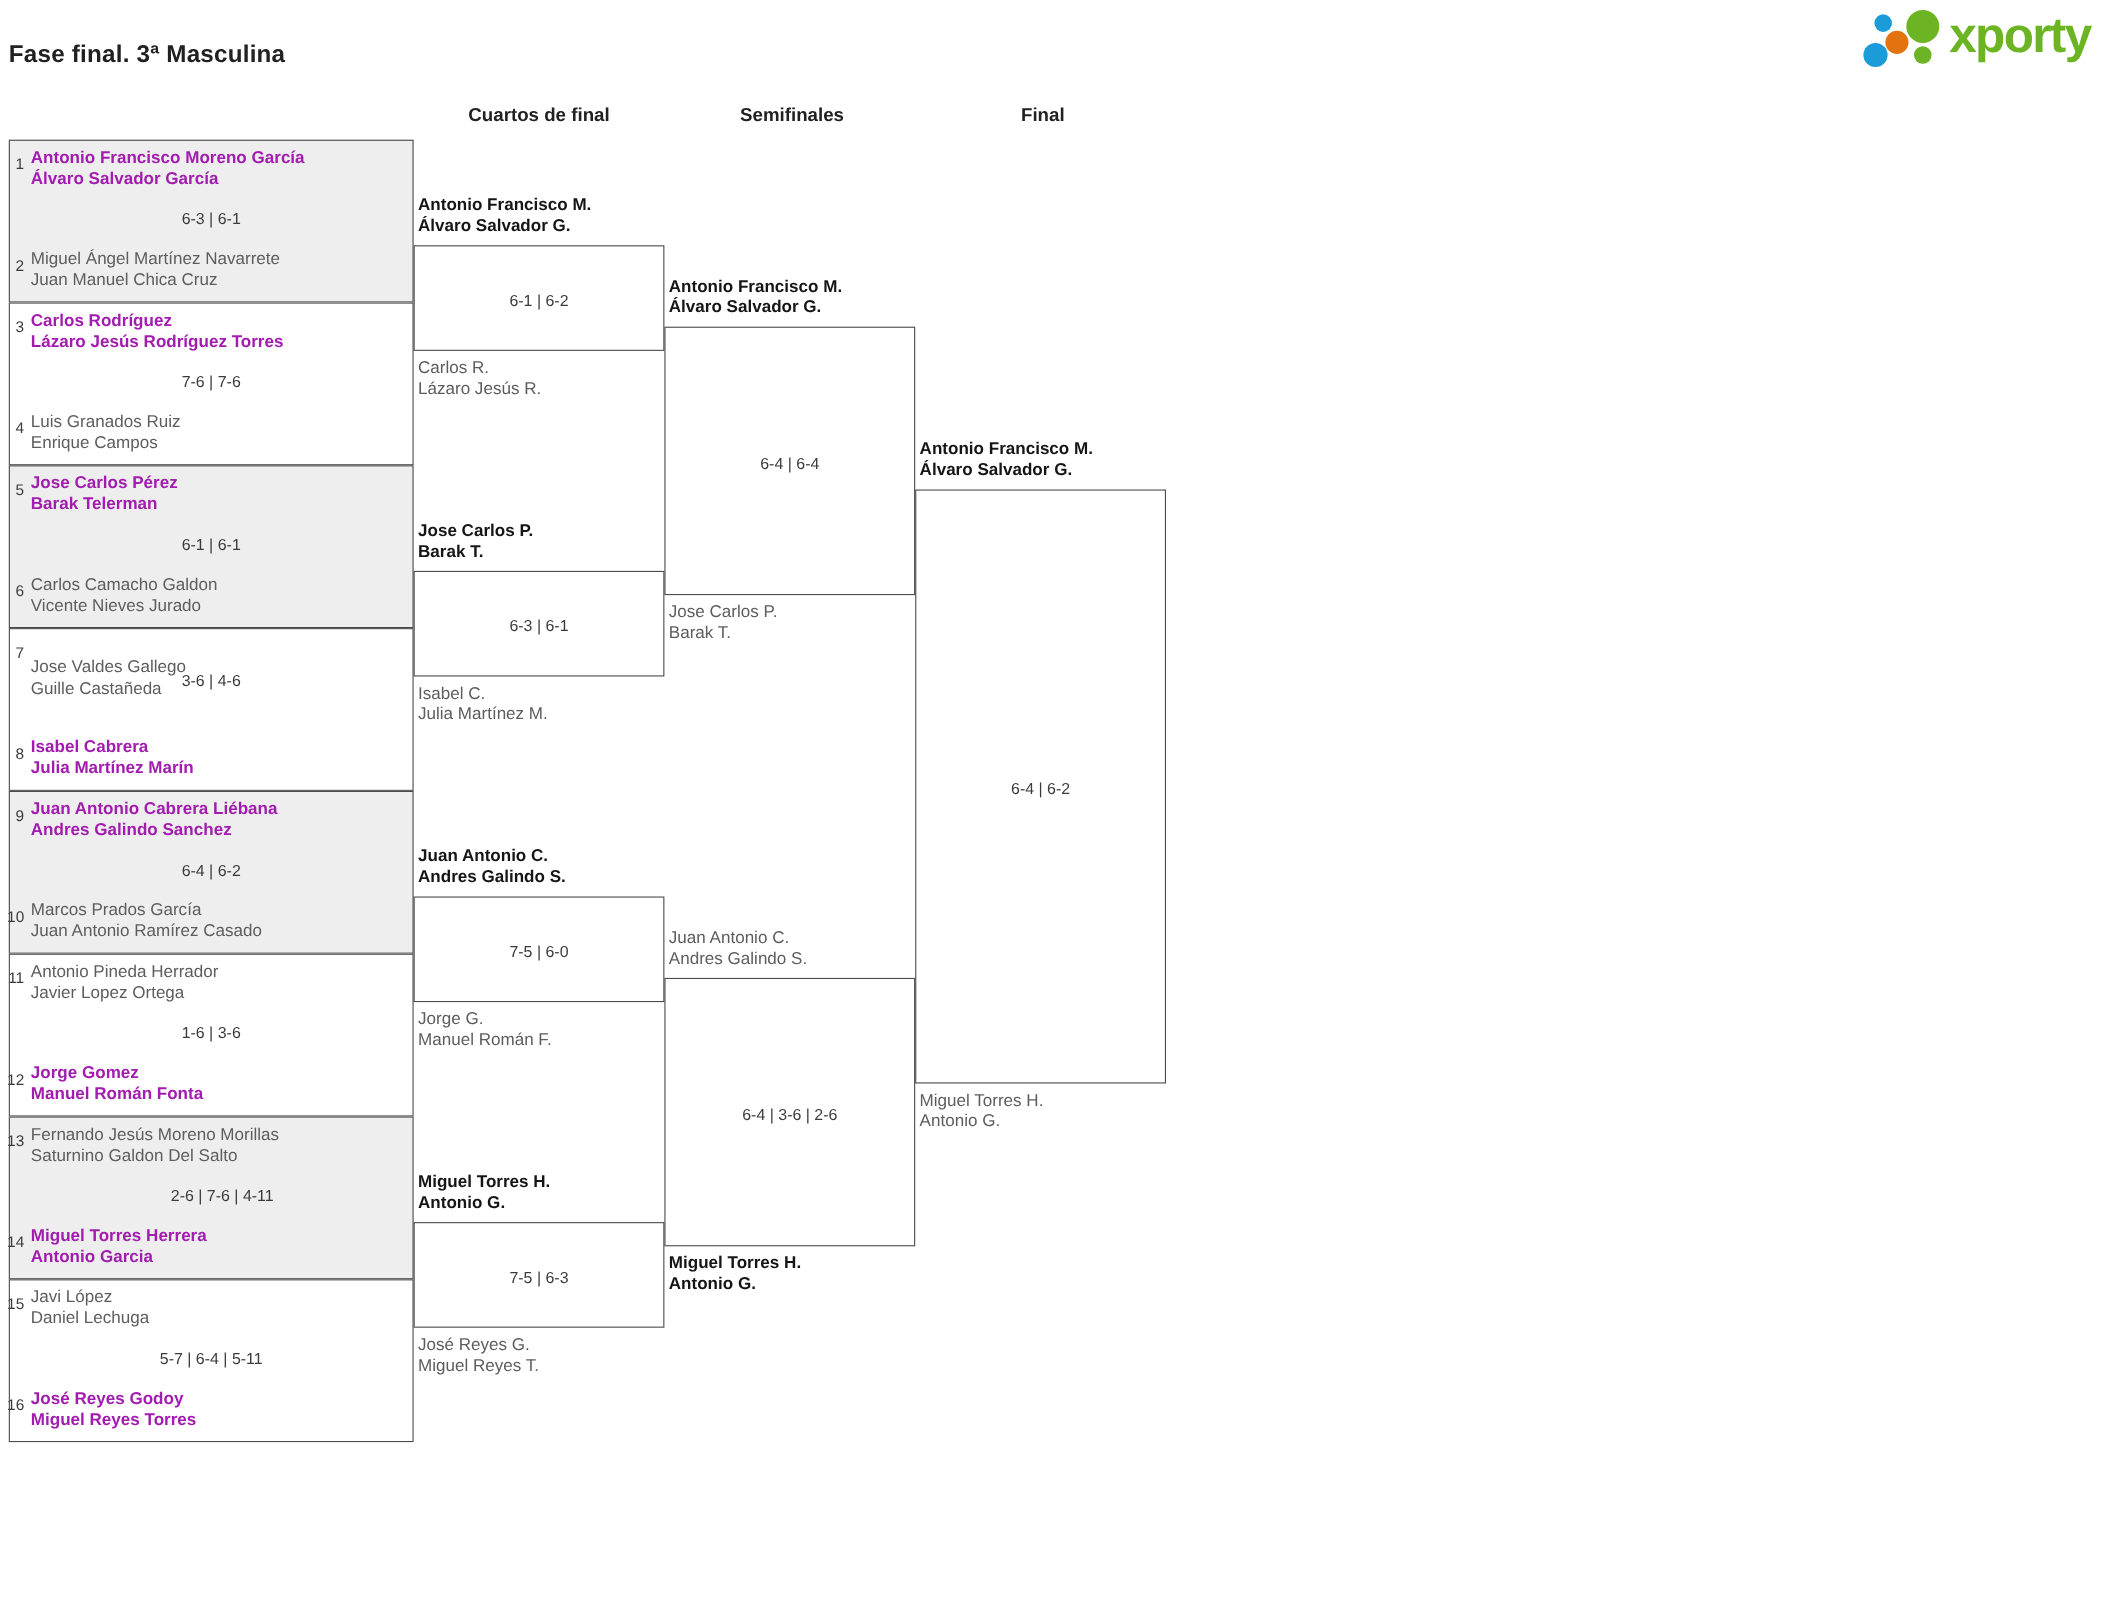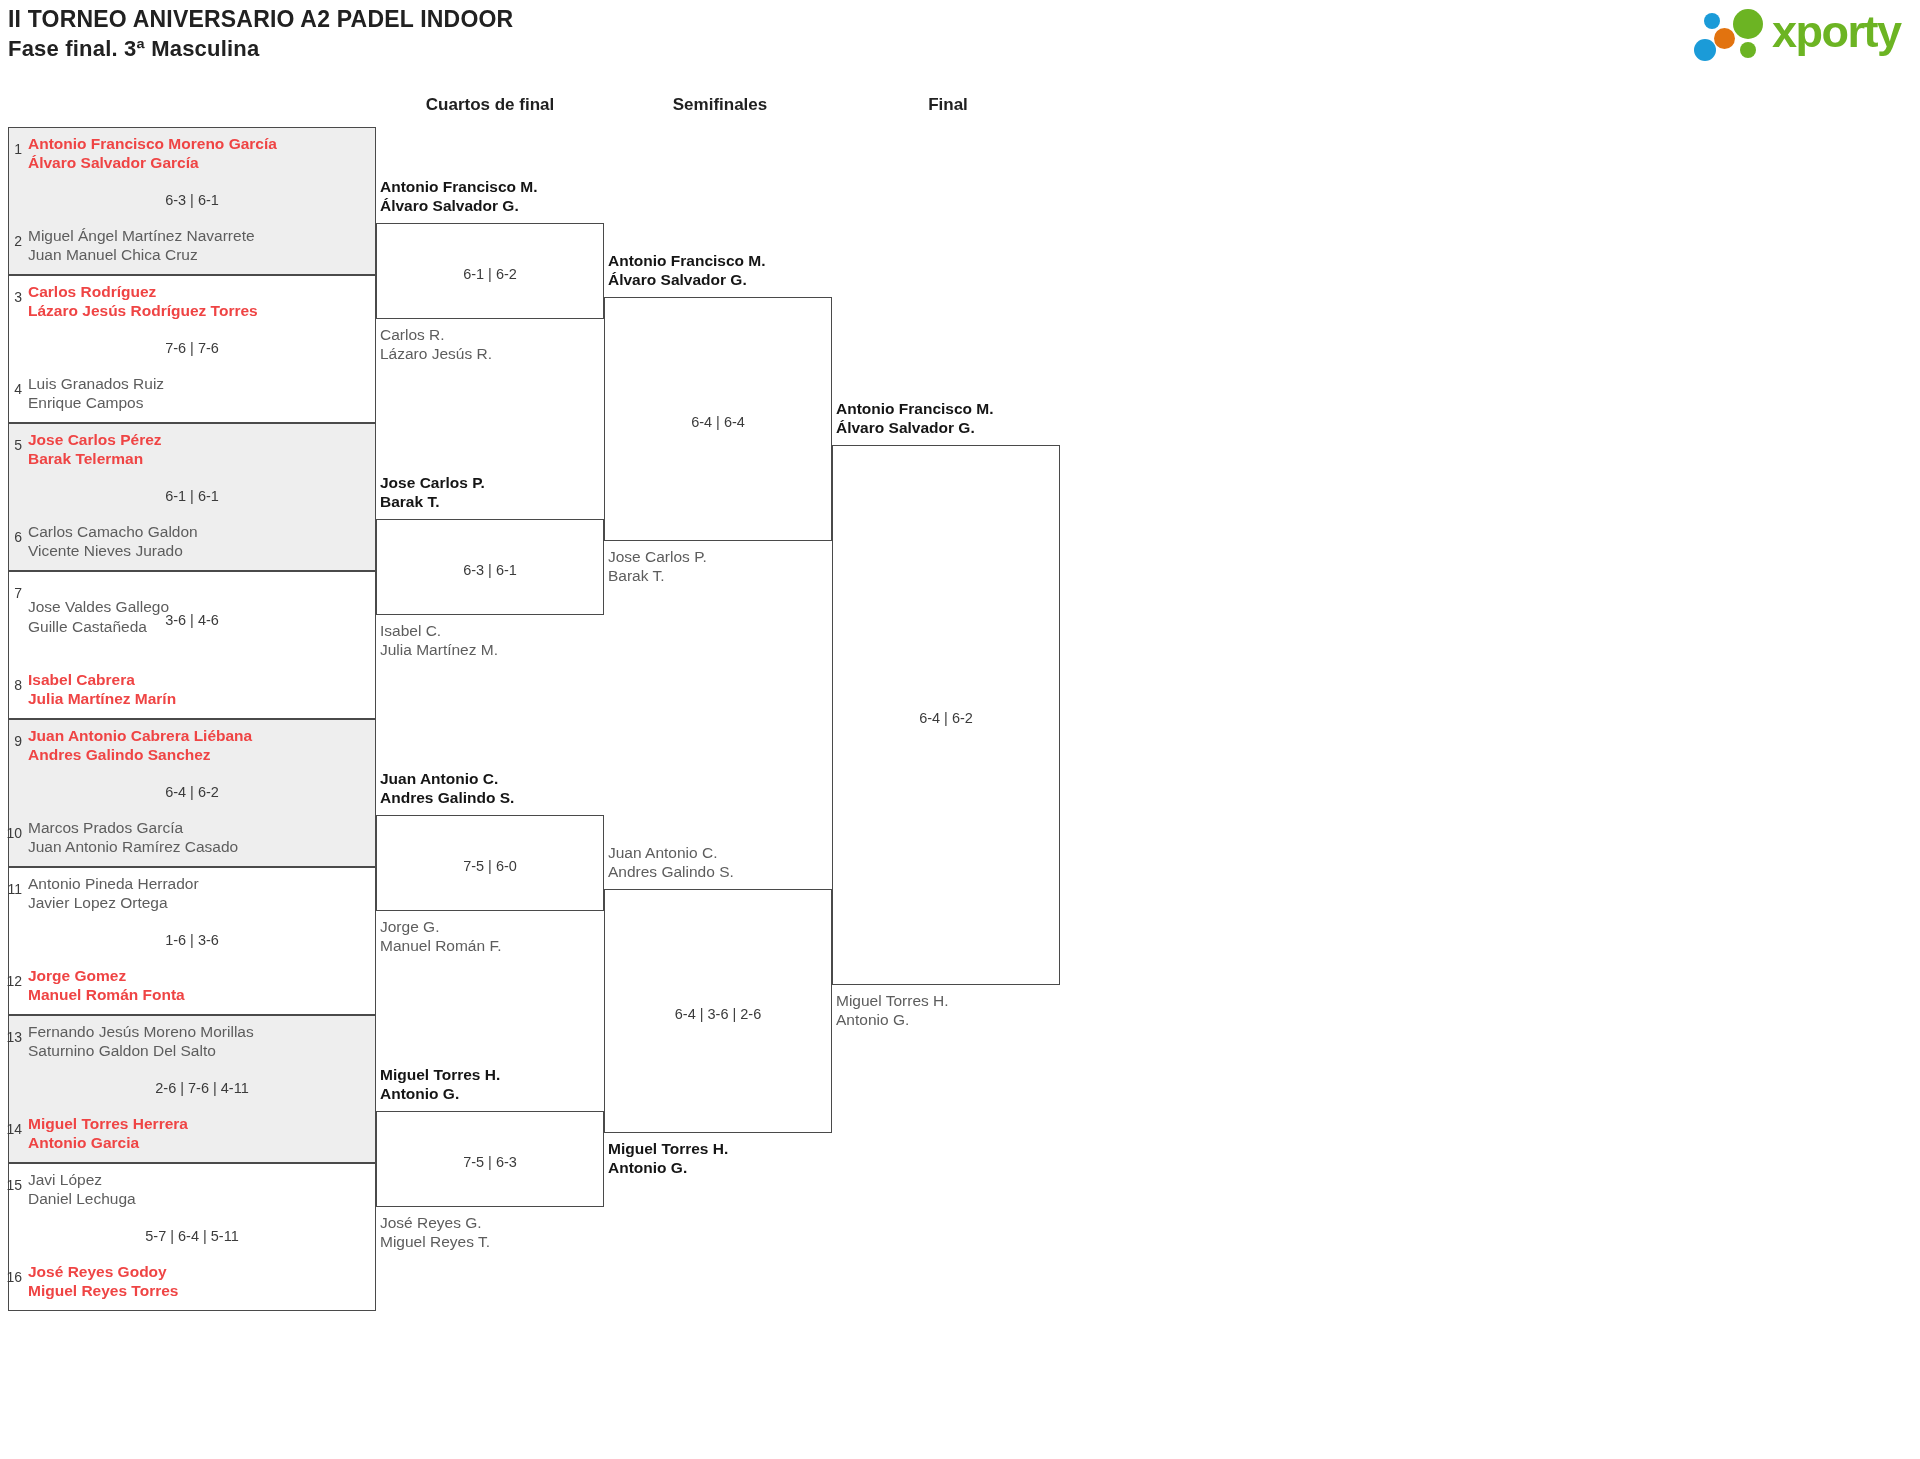--- a/index.html
+++ b/index.html
@@ -27,37 +27,36 @@
   #bracket{position:absolute;left:0;top:0;width:1920px;height:1459px;}
 
   
   .r1box{position:absolute;left:8px;width:368px;box-sizing:border-box;
          border:1px solid #4a4a4a;}
   .r1box.shaded{background:#eeeeee;}
   .r1box.plain{background:#ffffff;}
 
   .seed{position:absolute;left:4px;font-size:14px;color:#3b3b3b;text-align:right;width:18px;}
   .team{position:absolute;left:28px;font-size:15.5px;line-height:19.5px;white-space:nowrap;}
-  .team.win{font-weight:bold;color:#ef4444;}
+  .team.win{font-weight:bold;color:#a21caf;}
   .team.lose{font-weight:normal;color:#5d5d5d;}
   .score{position:absolute;font-size:14.5px;color:#3b3b3b;text-align:center;white-space:nowrap;}
 
   
   .conn{position:absolute;box-sizing:border-box;border:1px solid #4a4a4a;background:transparent;}
 
   
   .lteam{position:absolute;font-size:15.5px;line-height:19.5px;white-space:nowrap;}
   .lteam.win{font-weight:bold;color:#151515;}
   .lteam.lose{font-weight:normal;color:#5d5d5d;}
 </style>
 </head>
 <body>
 
 <div id="header">
-  <div id="title-line1">II TORNEO ANIVERSARIO A2 PADEL INDOOR</div>
   <div id="title-line2">Fase final. 3ª Masculina</div>
 </div>
 
 <div id="logo">
   <div class="dot" style="left: 18px; top: 9px; width: 16px; height: 16px; background: rgb(27, 155, 216);"></div>
   <div class="dot" style="left: 28px; top: 24px; width: 21px; height: 21px; background: rgb(226, 115, 15);"></div>
   <div class="dot" style="left: 8px; top: 35px; width: 22px; height: 22px; background: rgb(27, 155, 216);"></div>
   <div class="dot" style="left: 47px; top: 5px; width: 30px; height: 30px; background: rgb(108, 180, 35);"></div>
   <div class="dot" style="left: 54px; top: 38px; width: 16px; height: 16px; background: rgb(108, 180, 35);"></div>
   <div id="logo-word" style="color: rgb(108, 180, 35);">xporty</div>

